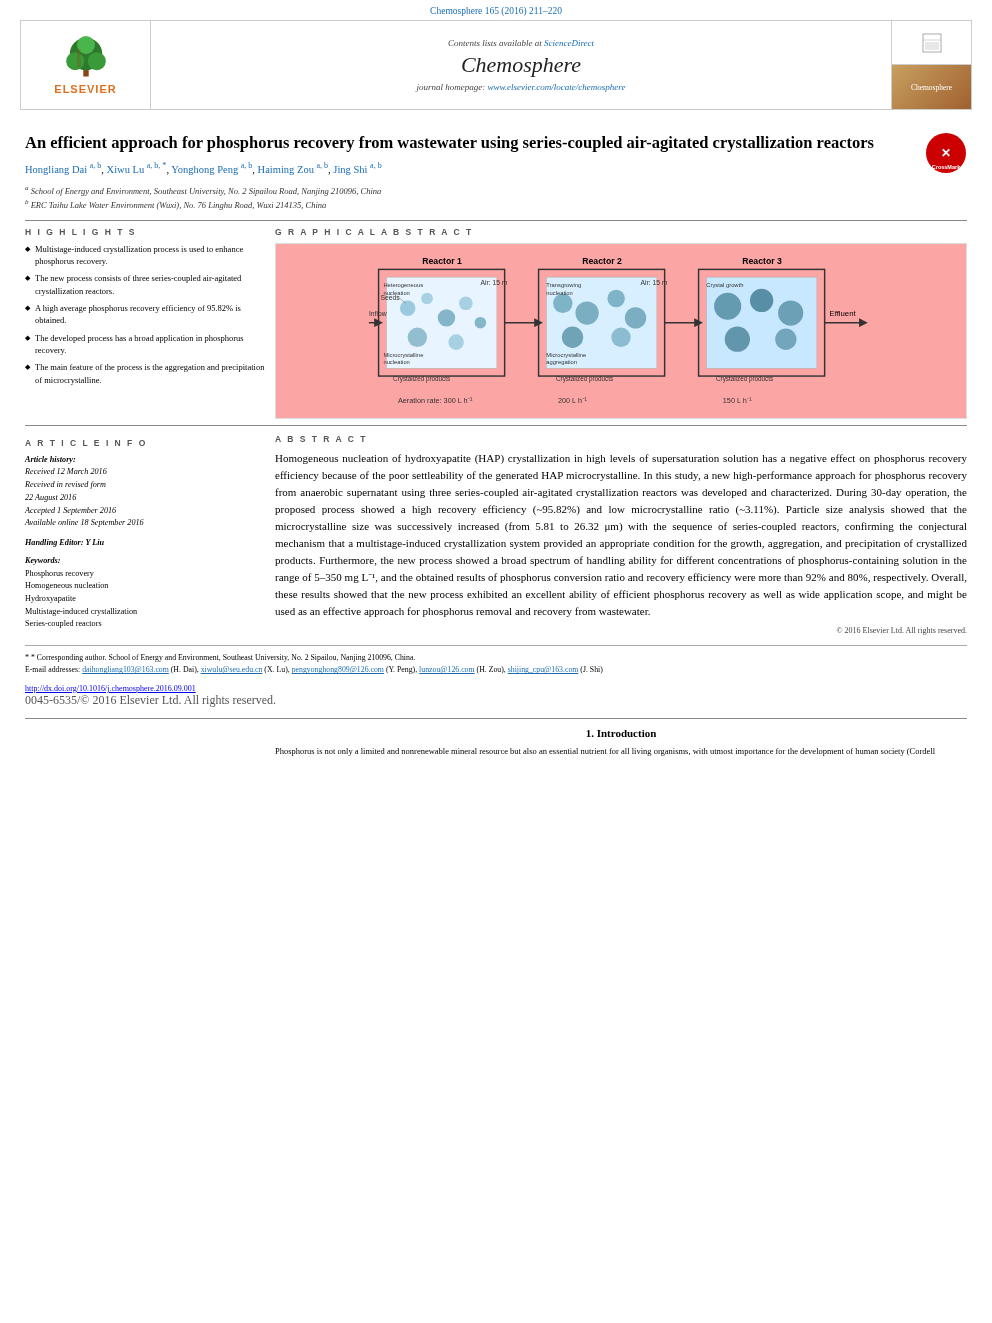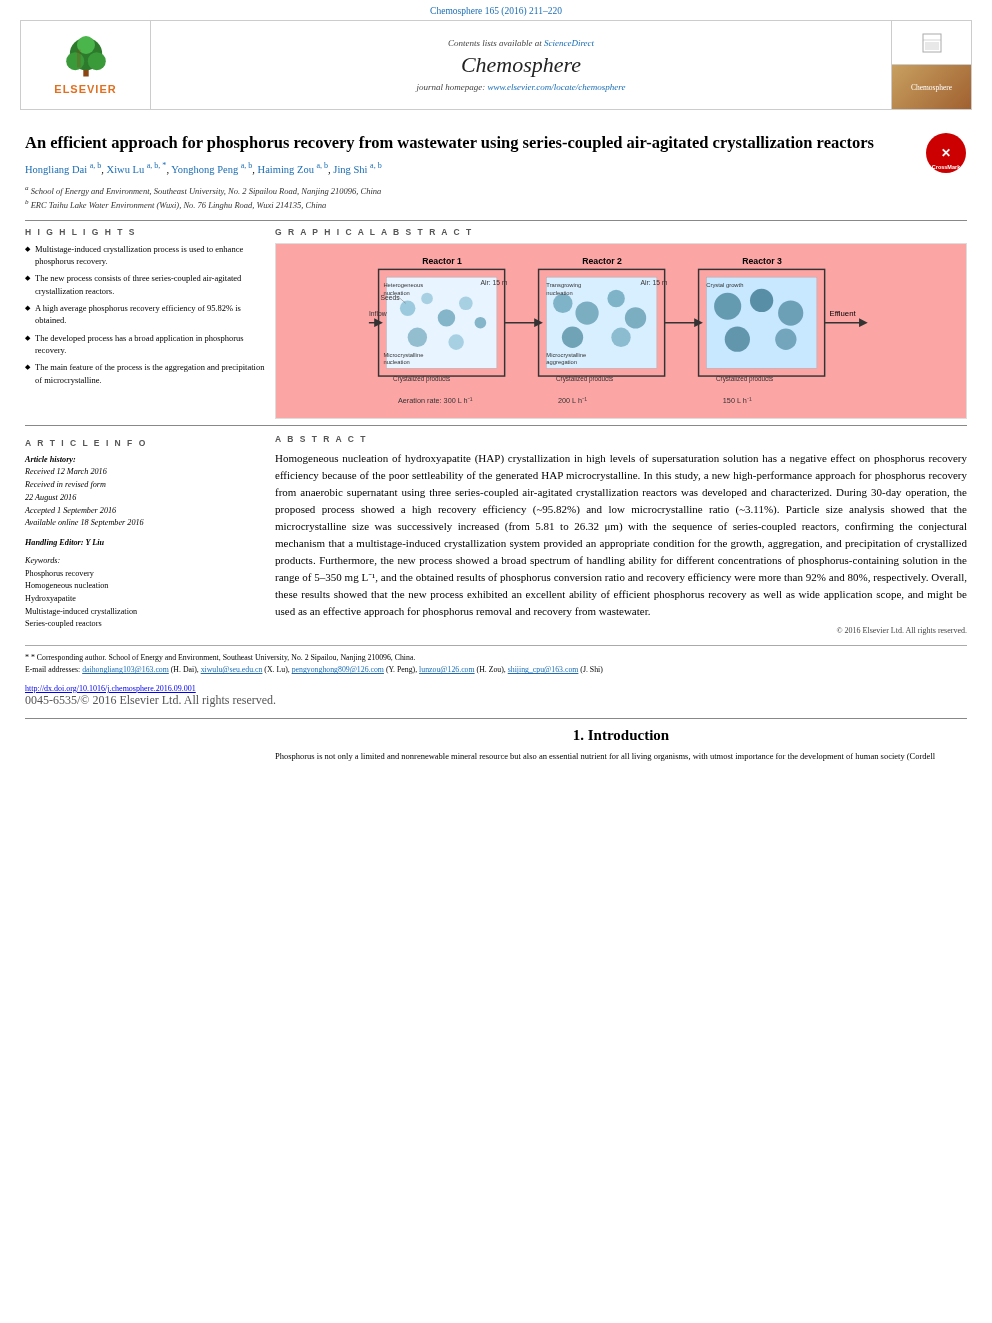--- a/index.html
+++ b/index.html
@@ -213,21 +213,21 @@
     .article-history .history-label {
       font-style: italic;
       font-weight: bold;
     }
     .keywords-section {
       font-size: 8.2px;
       line-height: 1.55;
     }
     .keywords-section .kw-title {
       font-style: italic;
-      font-weight: normal;
+      font-weight: bold;
     }
     .bottom-two-col {
       display: flex;
       gap: 10px;
       margin-top: 8px;
       align-items: center;
     }
     .abstract-block {
       flex: 1;
     }
@@ -258,21 +258,21 @@
     .doi-section {
       font-size: 8px;
       color: #1a6db5;
       margin-top: 8px;
     }
     .issn-line {
       font-size: 12px;
       color: #555;
     }
     .intro-heading {
-      font-size: 15px;
+      font-size: 11px;
       font-weight: bold;
       text-align: center;
       margin-bottom: 6px;
     }
     .intro-text {
       font-size: 8.5px;
       line-height: 1.55;
       text-align: justify;
     }
     .handling-editor {

